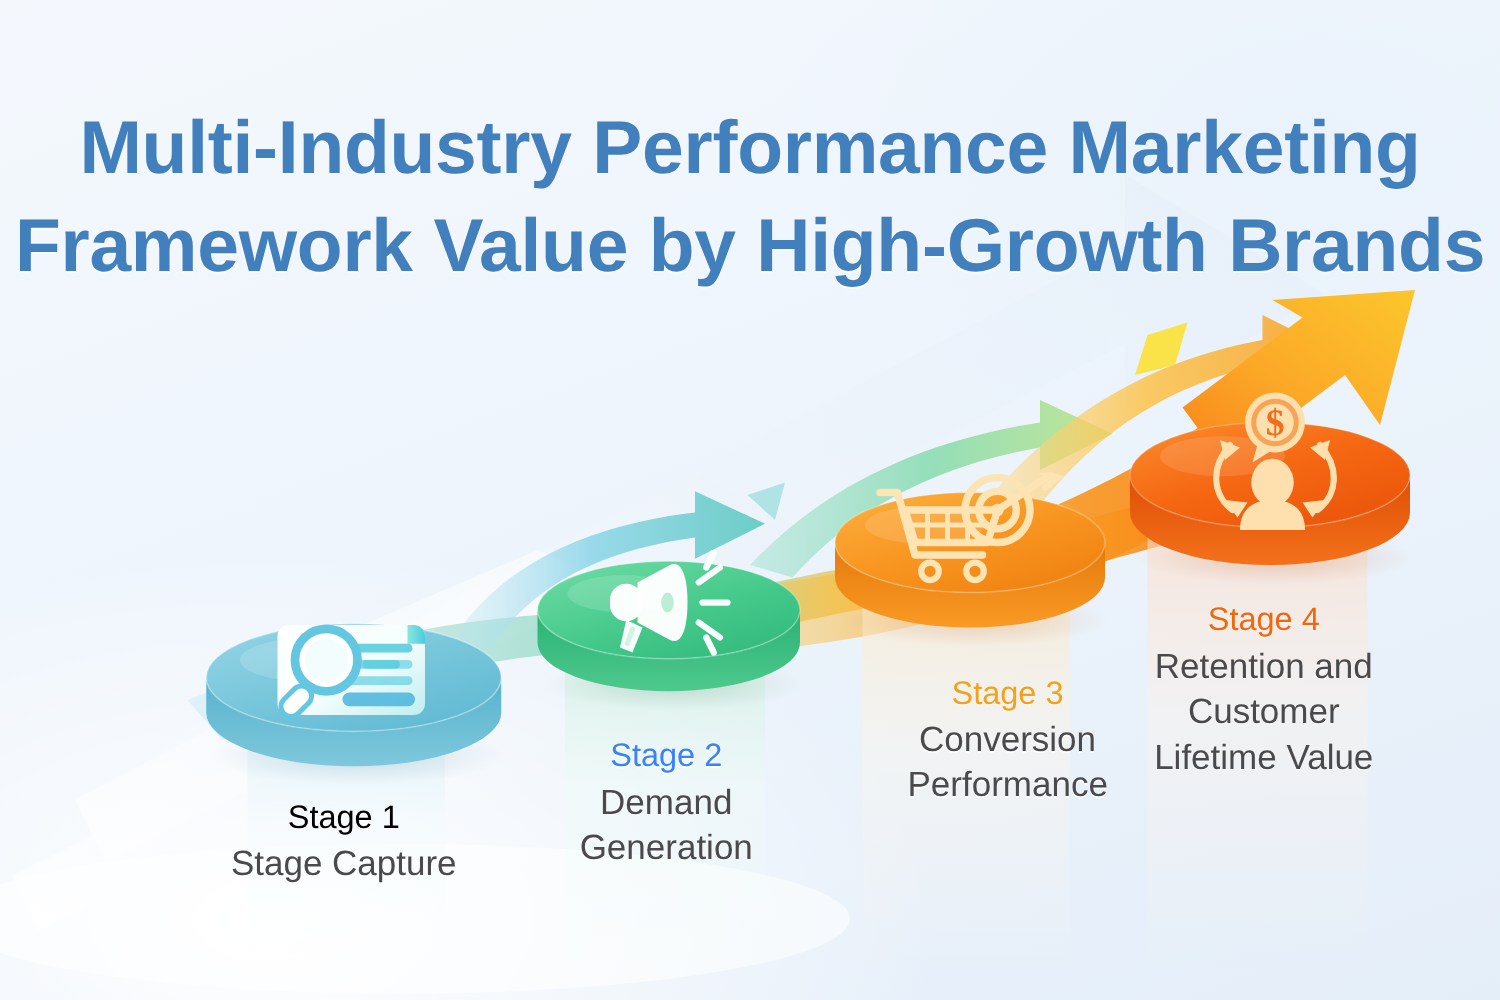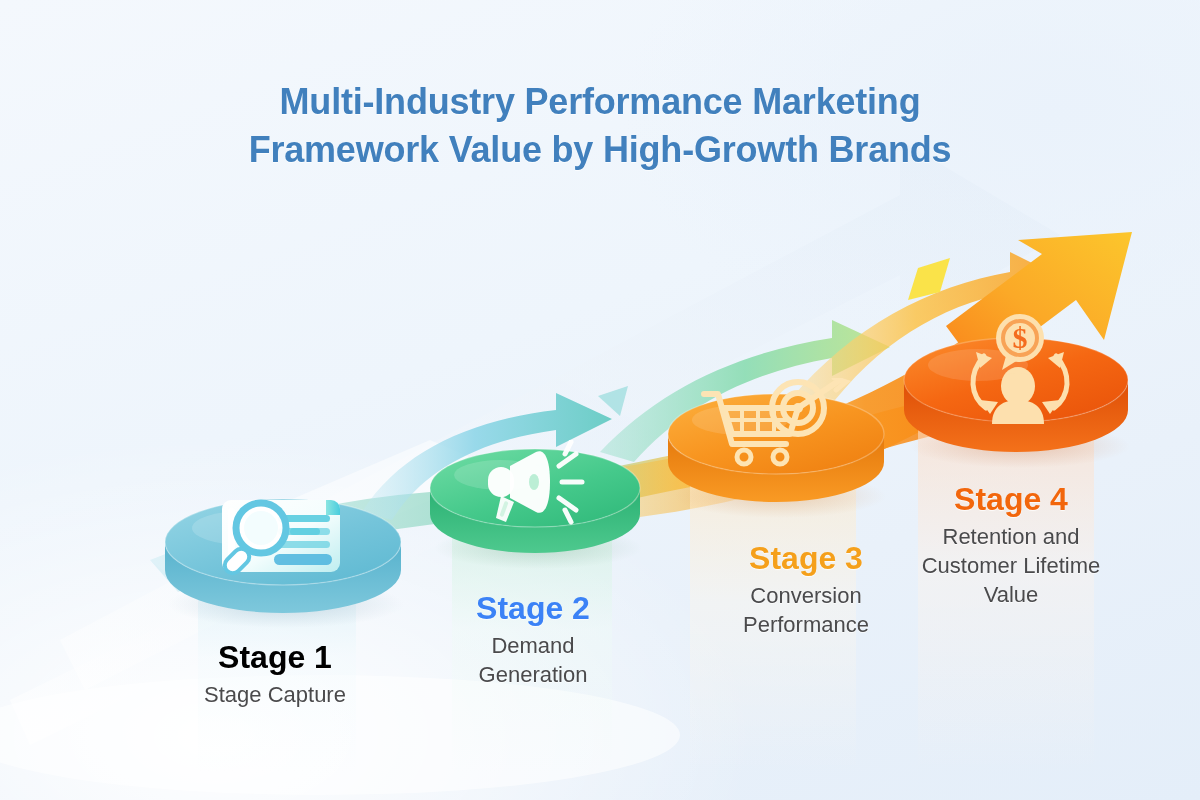--- a/index.html
+++ b/index.html
@@ -14,21 +14,21 @@
   }
   .stage-canvas { position:absolute; inset:0; }
   .svg-layer { position:absolute; inset:0; width:1200px; height:800px; }
 
   
   .title {
     position:absolute;
     top:78px; left:0; width:1200px;
     text-align:center;
     font-weight:700;
-    font-size:36px;
+    font-size:60px;
     line-height:1.32;
     letter-spacing:-0.2px;
     color:#4180bd;
     text-shadow:0 1px 0 rgba(255,255,255,.7);
   }
   .title .l2 { display:block; }
 
   
   .pillar {
     position:absolute;
@@ -36,28 +36,28 @@
     pointer-events:none;
   }
 
   
   .stage-label {
     position:absolute;
     text-align:center;
     width:230px;
   }
   .stage-label .num {
-    font-weight:700;
-    font-size:32px;
+    font-weight:400;
+    font-size:26px;
     line-height:1.25;
     margin-bottom:3px;
     text-shadow:0 1px 1px rgba(255,255,255,.85);
   }
   .stage-label .desc {
-    font-size:22px;
+    font-size:28px;
     line-height:1.32;
     color:#4a4a4c;
     text-shadow:0 1px 0 rgba(255,255,255,.7);
   }
 
   #s1 { left:160px; top:637px; }
   #s2 { left:418px; top:588px; }
   #s3 { left:691px; top:538px; }
   #s4 { left:896px; top:479px; }
 

